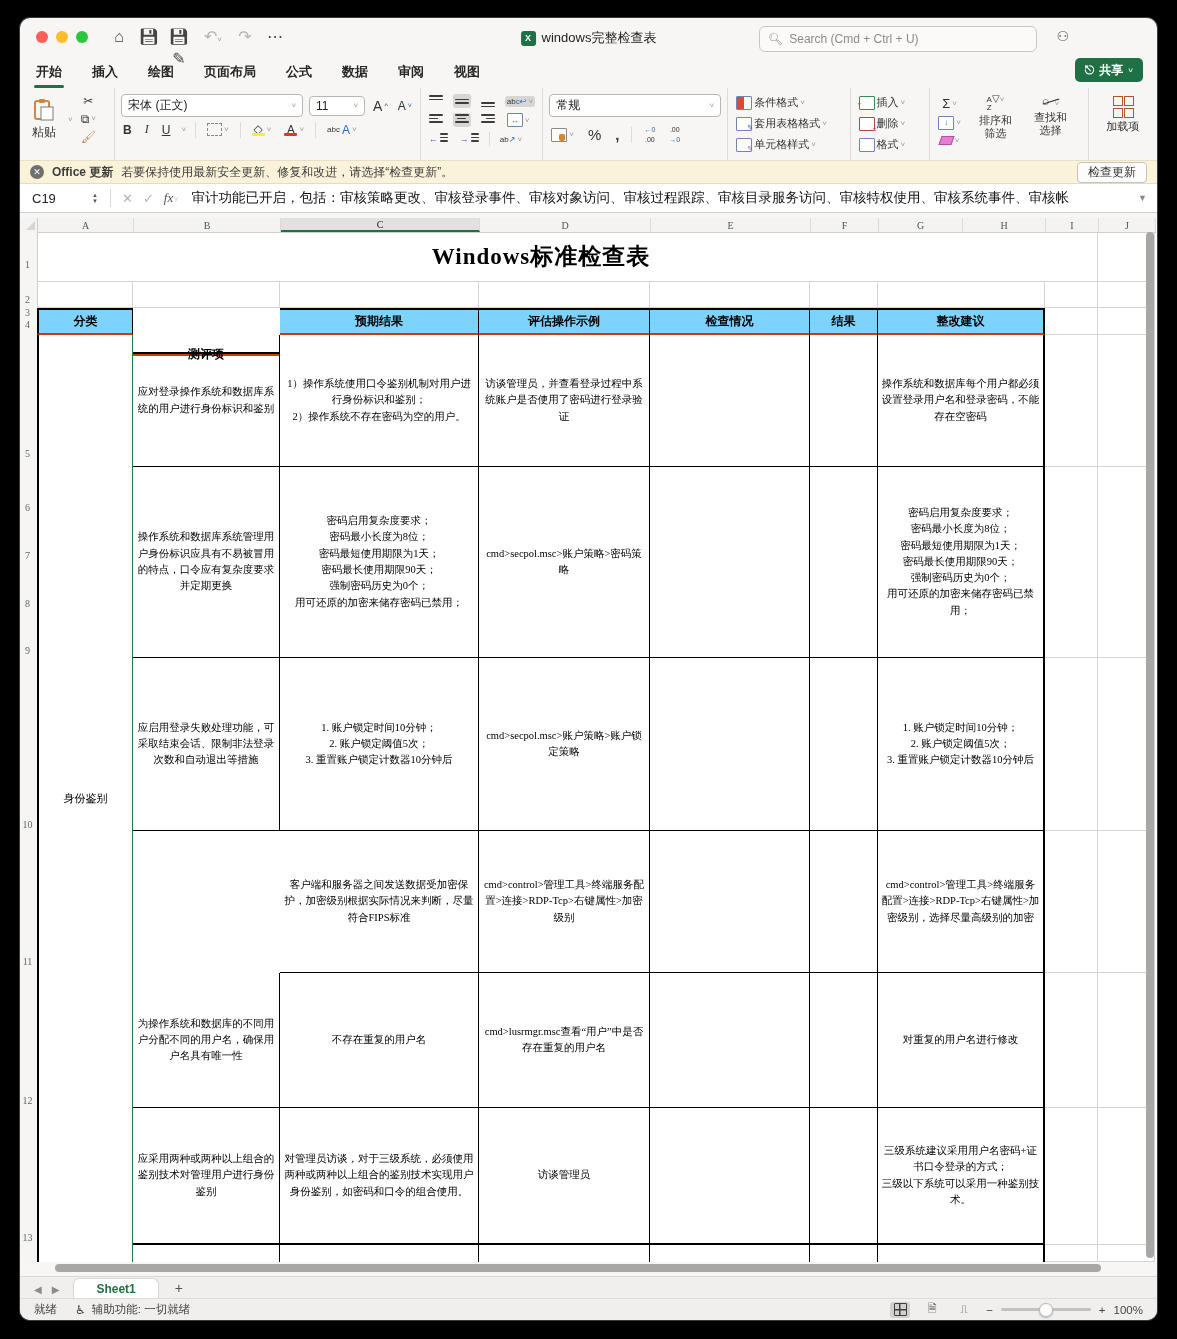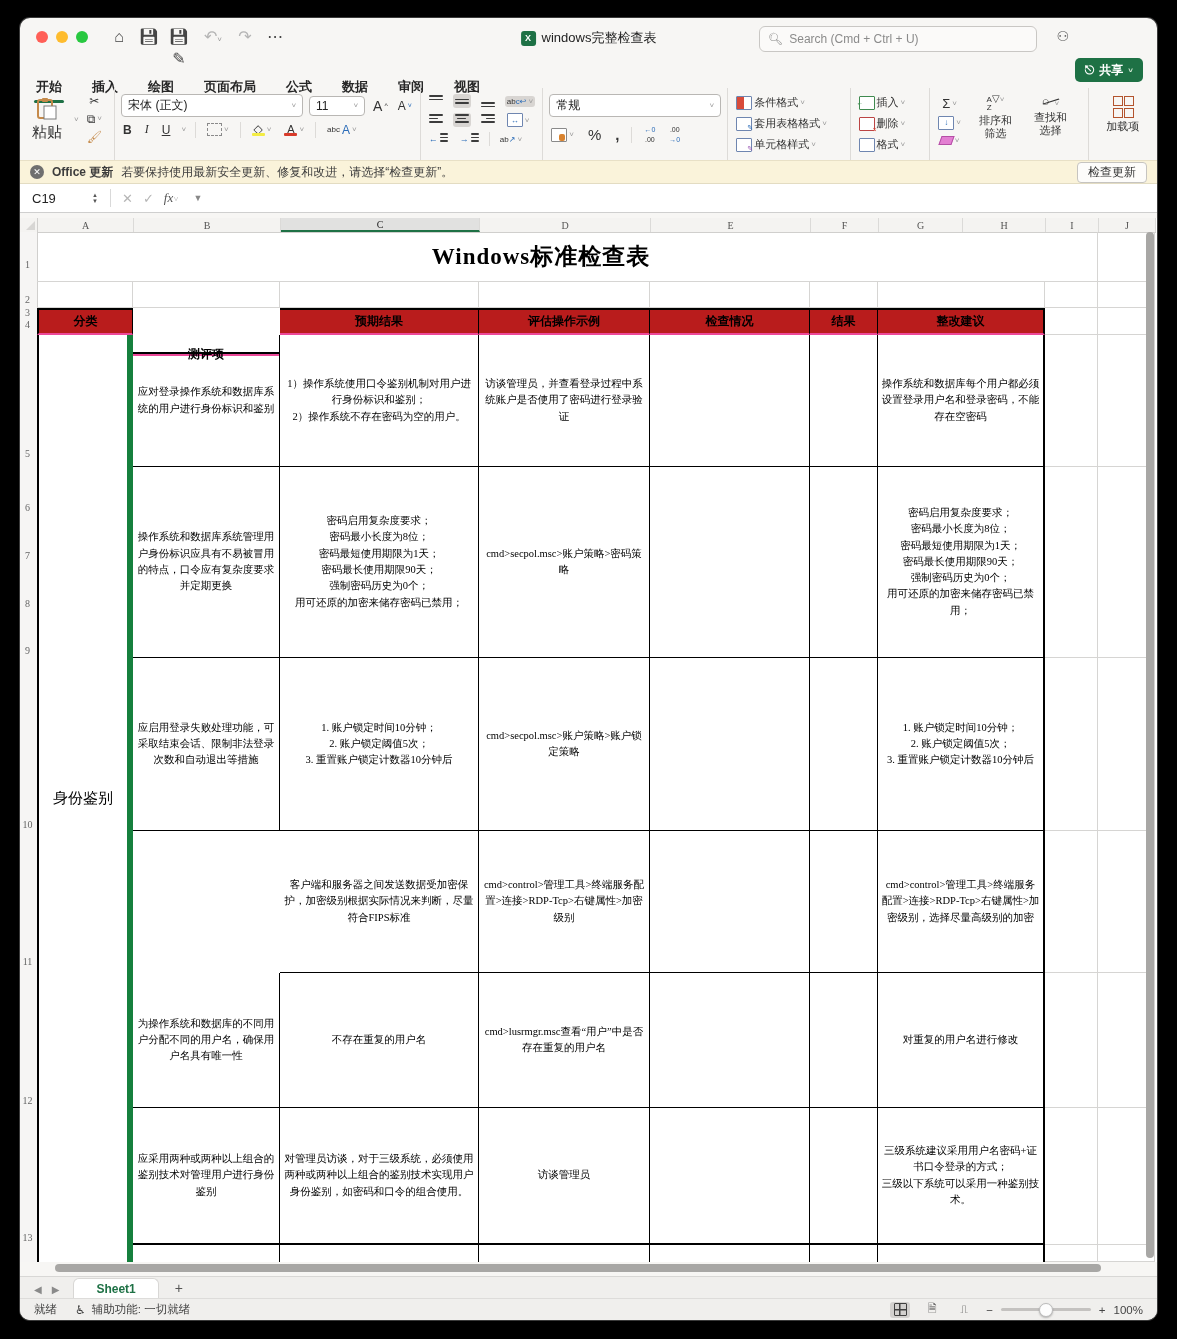--- a/index.html
+++ b/index.html
@@ -14,21 +14,21 @@
   .tbico.dis{color:#b4b4b4}
   .chev{font-size:8px;color:#9a9a9a}
   #doc-title{position:absolute;top:11px;left:50%;transform:translateX(-50%);font-size:13px;color:#222;
     display:flex;align-items:center;gap:6px;white-space:nowrap;}
   .xlicon{width:15px;height:15px;background:#1e7145;border-radius:3px;color:#fff;font-size:9px;font-weight:bold;
     display:inline-flex;align-items:center;justify-content:center;}
   #searchbox{position:absolute;top:8px;right:120px;width:260px;height:24px;border:1px solid #c9c7c4;border-radius:6px;
     background:#fbfaf9;color:#8b8b8b;font-size:12px;display:flex;align-items:center;padding:0 8px;gap:6px;}
   #people-icon{position:absolute;top:10px;right:88px;color:#555;font-size:14px}
   
-  #tabrow{position:absolute;left:14px;top:40px;height:28px;display:flex;gap:26px;align-items:center;margin-top:15px;}
+  #tabrow{position:absolute;left:14px;top:40px;height:28px;display:flex;gap:26px;align-items:center;}
   .rtab{font-size:13px;color:#262626;font-weight:600;cursor:default;position:relative;padding:3px 2px;}
   .rtab.active:after{content:"";position:absolute;left:0;right:0;bottom:-4px;height:3px;background:#1e7145;border-radius:2px;}
   #share-btn{position:absolute;top:40px;right:14px;height:24px;background:#1e7145;color:#fff;border-radius:5px;
     font-size:12px;font-weight:600;display:flex;align-items:center;gap:5px;padding:0 10px;}
   
   #ribbon{position:absolute;left:0;top:70px;width:100%;height:72px;display:flex;align-items:stretch;overflow:hidden;}
   .rgroup{padding:4px 6px;border-right:1px solid #dddbd8;display:flex;flex-direction:column;justify-content:flex-start;}
   .rrow{display:flex;align-items:center;gap:6px;margin:2px 0;}
   .btn{display:inline-flex;align-items:center;gap:2px;color:#333;font-size:12px;border-radius:3px;padding:1px 2px;}
   .btn.on{background:#d8d5d2;}
@@ -72,26 +72,26 @@
   #rowhdr{position:absolute;left:0;top:14px;width:17px;height:1030px;background:#f6f5f4;border-right:1px solid #d0cfcd;
     font-family:"Liberation Serif","DejaVu Serif",serif;font-size:10px;color:#666;}
   .rnum{position:absolute;width:15px;text-align:center;}
   #grid{position:absolute;left:17px;top:14px;display:grid;
     grid-template-columns:96px 147px 199px 171px 160px 68px 167px 53px 57px;
     grid-template-rows:50px 26px 27px 132px 191px 173px 142px 135px 137px 17px;
     font-family:"Liberation Serif","DejaVu Serif",serif;color:#000;}
   .lite{border-right:1px solid #d6d5d3;border-bottom:1px solid #d6d5d3;}
   #sheet-title{grid-column:1/8;grid-row:1;display:flex;align-items:center;justify-content:center;
     font-size:23px;font-weight:600;letter-spacing:1px;border-bottom:1px solid #d6d5d3;}
-  .hcell{background:#b91c1c;font-weight:700;font-size:12px;display:flex;align-items:center;justify-content:center;
-    border-top:2px solid #000;border-bottom:2px solid #ec4899;border-right:1px solid #000;box-sizing:border-box;font-family:Liberation Mono, monospace;}
+  .hcell{background:#7dd3fc;font-weight:700;font-size:12px;display:flex;align-items:center;justify-content:center;
+    border-top:2px solid #000;border-bottom:2px solid #c2410c;border-right:1px solid #000;box-sizing:border-box;font-family:Liberation Mono, monospace;}
   .hcell.first{border-left:2px solid #000;}
   .hcell.last{border-right:2px solid #000;}
-  #cat-cell{grid-column:1;grid-row:4/11;border-left:2px solid #000;border-right:6px solid #15803d;
-    display:flex;align-items:center;justify-content:center;font-size:15px;box-sizing:border-box;}
+  #cat-cell{grid-column:1;grid-row:4/11;border-left:2px solid #000;border-right:1px solid #15803d;
+    display:flex;align-items:center;justify-content:center;font-size:11px;box-sizing:border-box;}
   .dcell{border-right:1px solid #000;border-bottom:1px solid #000;box-sizing:border-box;
     display:flex;align-items:center;justify-content:center;text-align:center;
     font-size:10.5px;line-height:1.55;padding:2px 3px;white-space:pre-line;}
   .dcell.rlast{border-right:2px solid #000;}
   .dcell.blast{border-bottom:2px solid #000;}
   .pcell{border-right:1px solid #000;box-sizing:border-box;}
   .pcell.rlast{border-right:2px solid #000;}
   #vscroll{position:absolute;right:3px;top:14px;width:8px;height:1026px;background:#a8a7a5;border-radius:4px;}
   
   #hscroll{position:absolute;left:35px;top:1246px;width:1046px;height:8px;background:#a8a7a5;border-radius:4px;}
@@ -160,21 +160,21 @@
 
   <div id="ribbon">
     <div class="rgroup" style="width:96px">
       <div class="rrow">
         <div class="bigbtn btn">
           <svg width="22" height="24" viewBox="0 0 22 24">
             <rect x="2" y="3" width="14" height="18" rx="2" fill="none" stroke="#c58a4a" stroke-width="2"></rect>
             <rect x="6" y="1" width="6" height="4" rx="1" fill="#c58a4a"></rect>
             <rect x="8" y="9" width="12" height="13" fill="#fff" stroke="#7a7a7a"></rect>
           </svg>
-          <span style="font-size:15px">粘贴</span>
+          <span style="font-size:12px">粘贴</span>
         </div>
         <span class="chev">˅</span>
         <div class="stack" style="gap:4px">
           <span class="btn">✂</span>
           <span class="btn">⧉<span class="chev">˅</span></span>
           <span class="btn" style="color:#c58a4a">🖌︎</span>
         </div>
       </div>
     </div>
 
@@ -425,20 +425,21 @@
       <span>C19</span>
       <span class="stepper">
           <span>▲</span>
           <span>▼</span>
         </span>
     </div>
     <span class="sep"></span>
     <span class="fico">✕</span>
     <span class="fico">✓</span>
     <span class="fico fx">fx<span class="chev">˅</span></span>
+    <span id="formula-text">审计功能已开启，包括：审核策略更改、审核登录事件、审核对象访问、审核过程跟踪、审核目录服务访问、审核特权使用、审核系统事件、审核帐</span>
     <span class="expand">▼</span>
   </div>
 
   <div id="sheet">
     <div id="colhdr">
       <div id="corner"></div>
     <div class="clet" style="width: 96px;">A</div>
         <div class="clet" style="width: 147px;">B</div>
         <div class="clet sel" style="width: 199px;">C</div>
         <div class="clet" style="width: 171px;">D</div>

